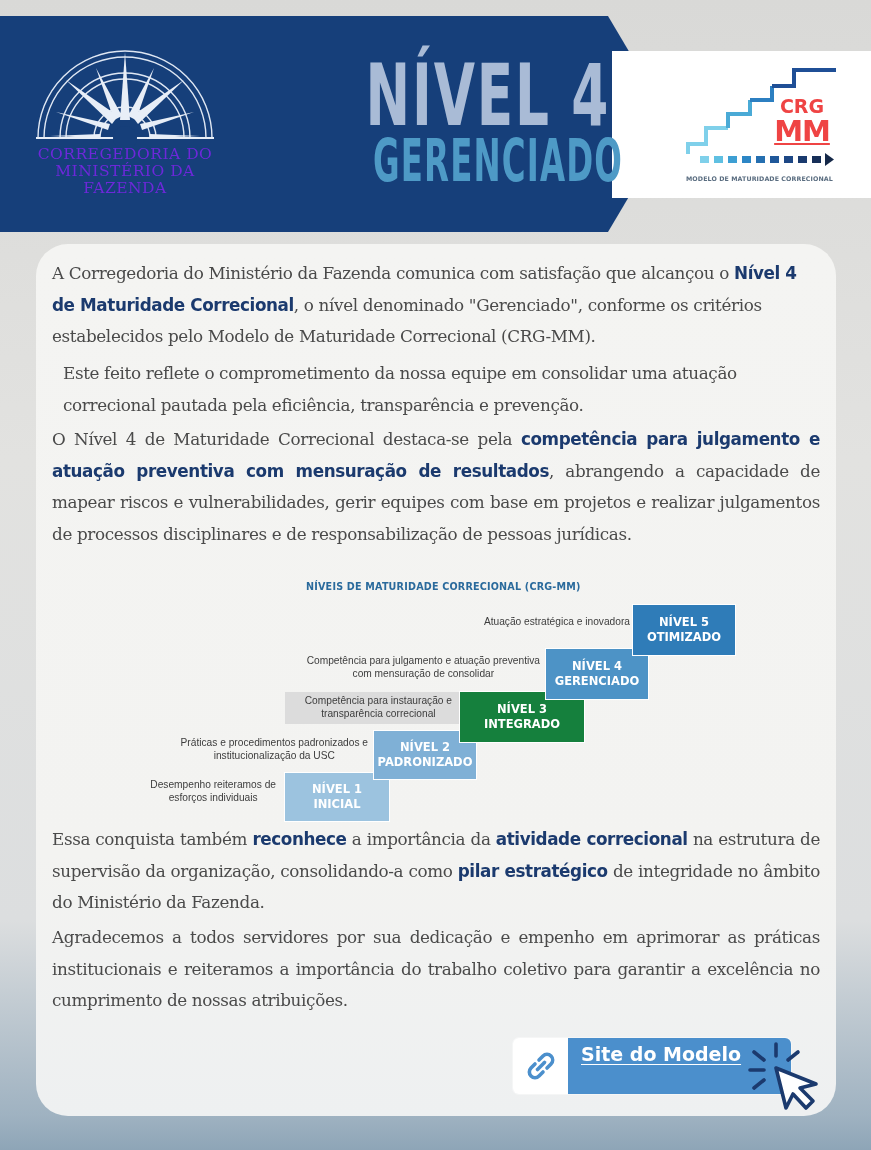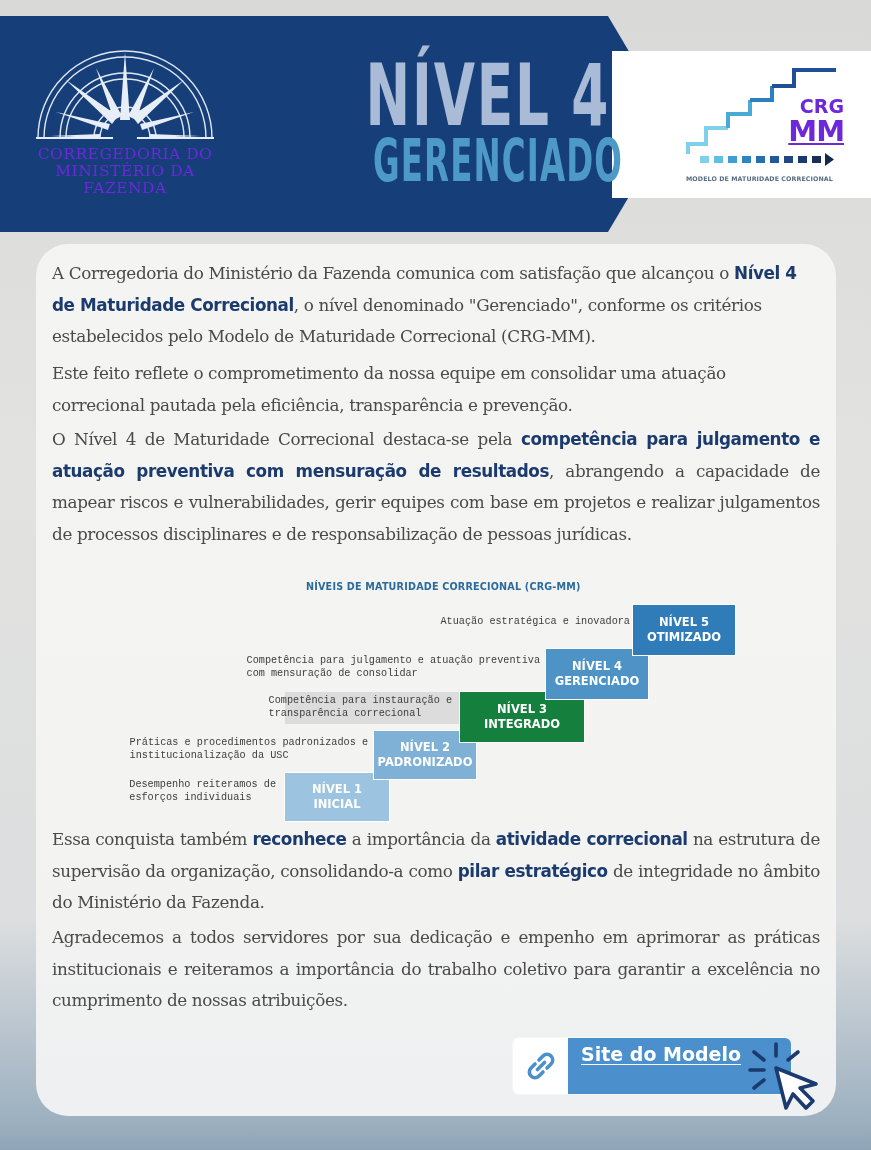--- a/index.html
+++ b/index.html
@@ -42,62 +42,62 @@
     transform: scaleX(0.56); transform-origin: center; letter-spacing: 2px;
     white-space: nowrap; display: block; margin-top: -8px;
   }
   .crgmm-logo { position: absolute; left: 684px; top: 64px; width: 160px; height: 122px; }
   .crgmm-caption {
     position: absolute; left: 686px; top: 175px; width: 160px;
     font-family: "DejaVu Sans", sans-serif; font-size: 6.3px; font-weight: bold;
     color: #5a6d80; letter-spacing: 0.1px; white-space: nowrap;
   }
   .crgmm-text {
-    position: absolute; left: 760px; top: 96px; width: 84px; text-align: right;
-    font-family: "DejaVu Sans", sans-serif; font-weight: bold; color: #6d28d9;
+    position: absolute; left: 760px; top: 96px; width: 84px; text-align: center;
+    font-family: "DejaVu Sans", sans-serif; font-weight: bold; color: #ef4444;
   }
   .crgmm-text .crg { font-size: 19px; line-height: 20px; }
   .crgmm-text .mm { font-size: 29px; line-height: 30px; letter-spacing: -1px; text-decoration: underline; }
 
   
   .panel {
     position: absolute; left: 36px; top: 244px; width: 800px; height: 872px;
     border-radius: 32px;
     background: linear-gradient(180deg, #f4f4f2 0%, #f3f3f1 70%, #eef0f1 100%);
   }
   .para {
     position: absolute; left: 52px; width: 768px;
     font-family: "DejaVu Serif", serif; font-size: 16.8px; line-height: 31.5px;
     color: #4a4a4a; letter-spacing: -0.35px;
   }
   .para.justify { text-align: justify; }
   .para b { color: #1b3a6e; font-family: "DejaVu Sans", sans-serif; font-weight: bold; letter-spacing: -0.4px; }
   .p1 { top: 258px; }
-  .p2 { top: 358px; }
+  .p2 { top: 358px; margin-left: 11px; }
   .p3 { top: 424px; }
   .p4 { top: 824px; }
   .p5 { top: 922px; }
 
   
   .diagram { position: absolute; left: 120px; top: 578px; width: 640px; height: 250px; }
   .diagram-title {
     position: absolute; left: 186px; top: 3px; width: 300px;
     font-family: "DejaVu Sans", sans-serif; font-size: 9.6px; font-weight: bold;
     color: #2a6a9c; white-space: nowrap; letter-spacing: 0.2px;
   }
   .step {
     position: absolute; width: 104px; height: 52px;
     color: #ffffff; font-family: "DejaVu Sans", sans-serif; font-weight: bold;
     font-size: 11.5px; line-height: 15px; text-align: center;
     display: flex; flex-direction: column; justify-content: center;
     border: 1.5px solid #ffffff;
   }
   .step-desc {
-    position: absolute; font-family: Liberation Mono, monospace; font-size: 10.2px;
-    line-height: 13px; color: #3d3d3d; text-align: left; white-space: nowrap;
+    position: absolute; font-family: Liberation Sans, sans-serif; font-size: 10.2px;
+    line-height: 13px; color: #3d3d3d; text-align: center; white-space: nowrap;
   }
 
   
   .link-btn {
     position: absolute; left: 513px; top: 1038px; width: 278px; height: 56px;
     border-radius: 6px; overflow: hidden; display: flex; cursor: pointer;
     box-shadow: 0 0 0 1px rgba(255,255,255,0.4);
   }
   .link-btn .icon-part {
     width: 55px; height: 56px; background: #ffffff;

